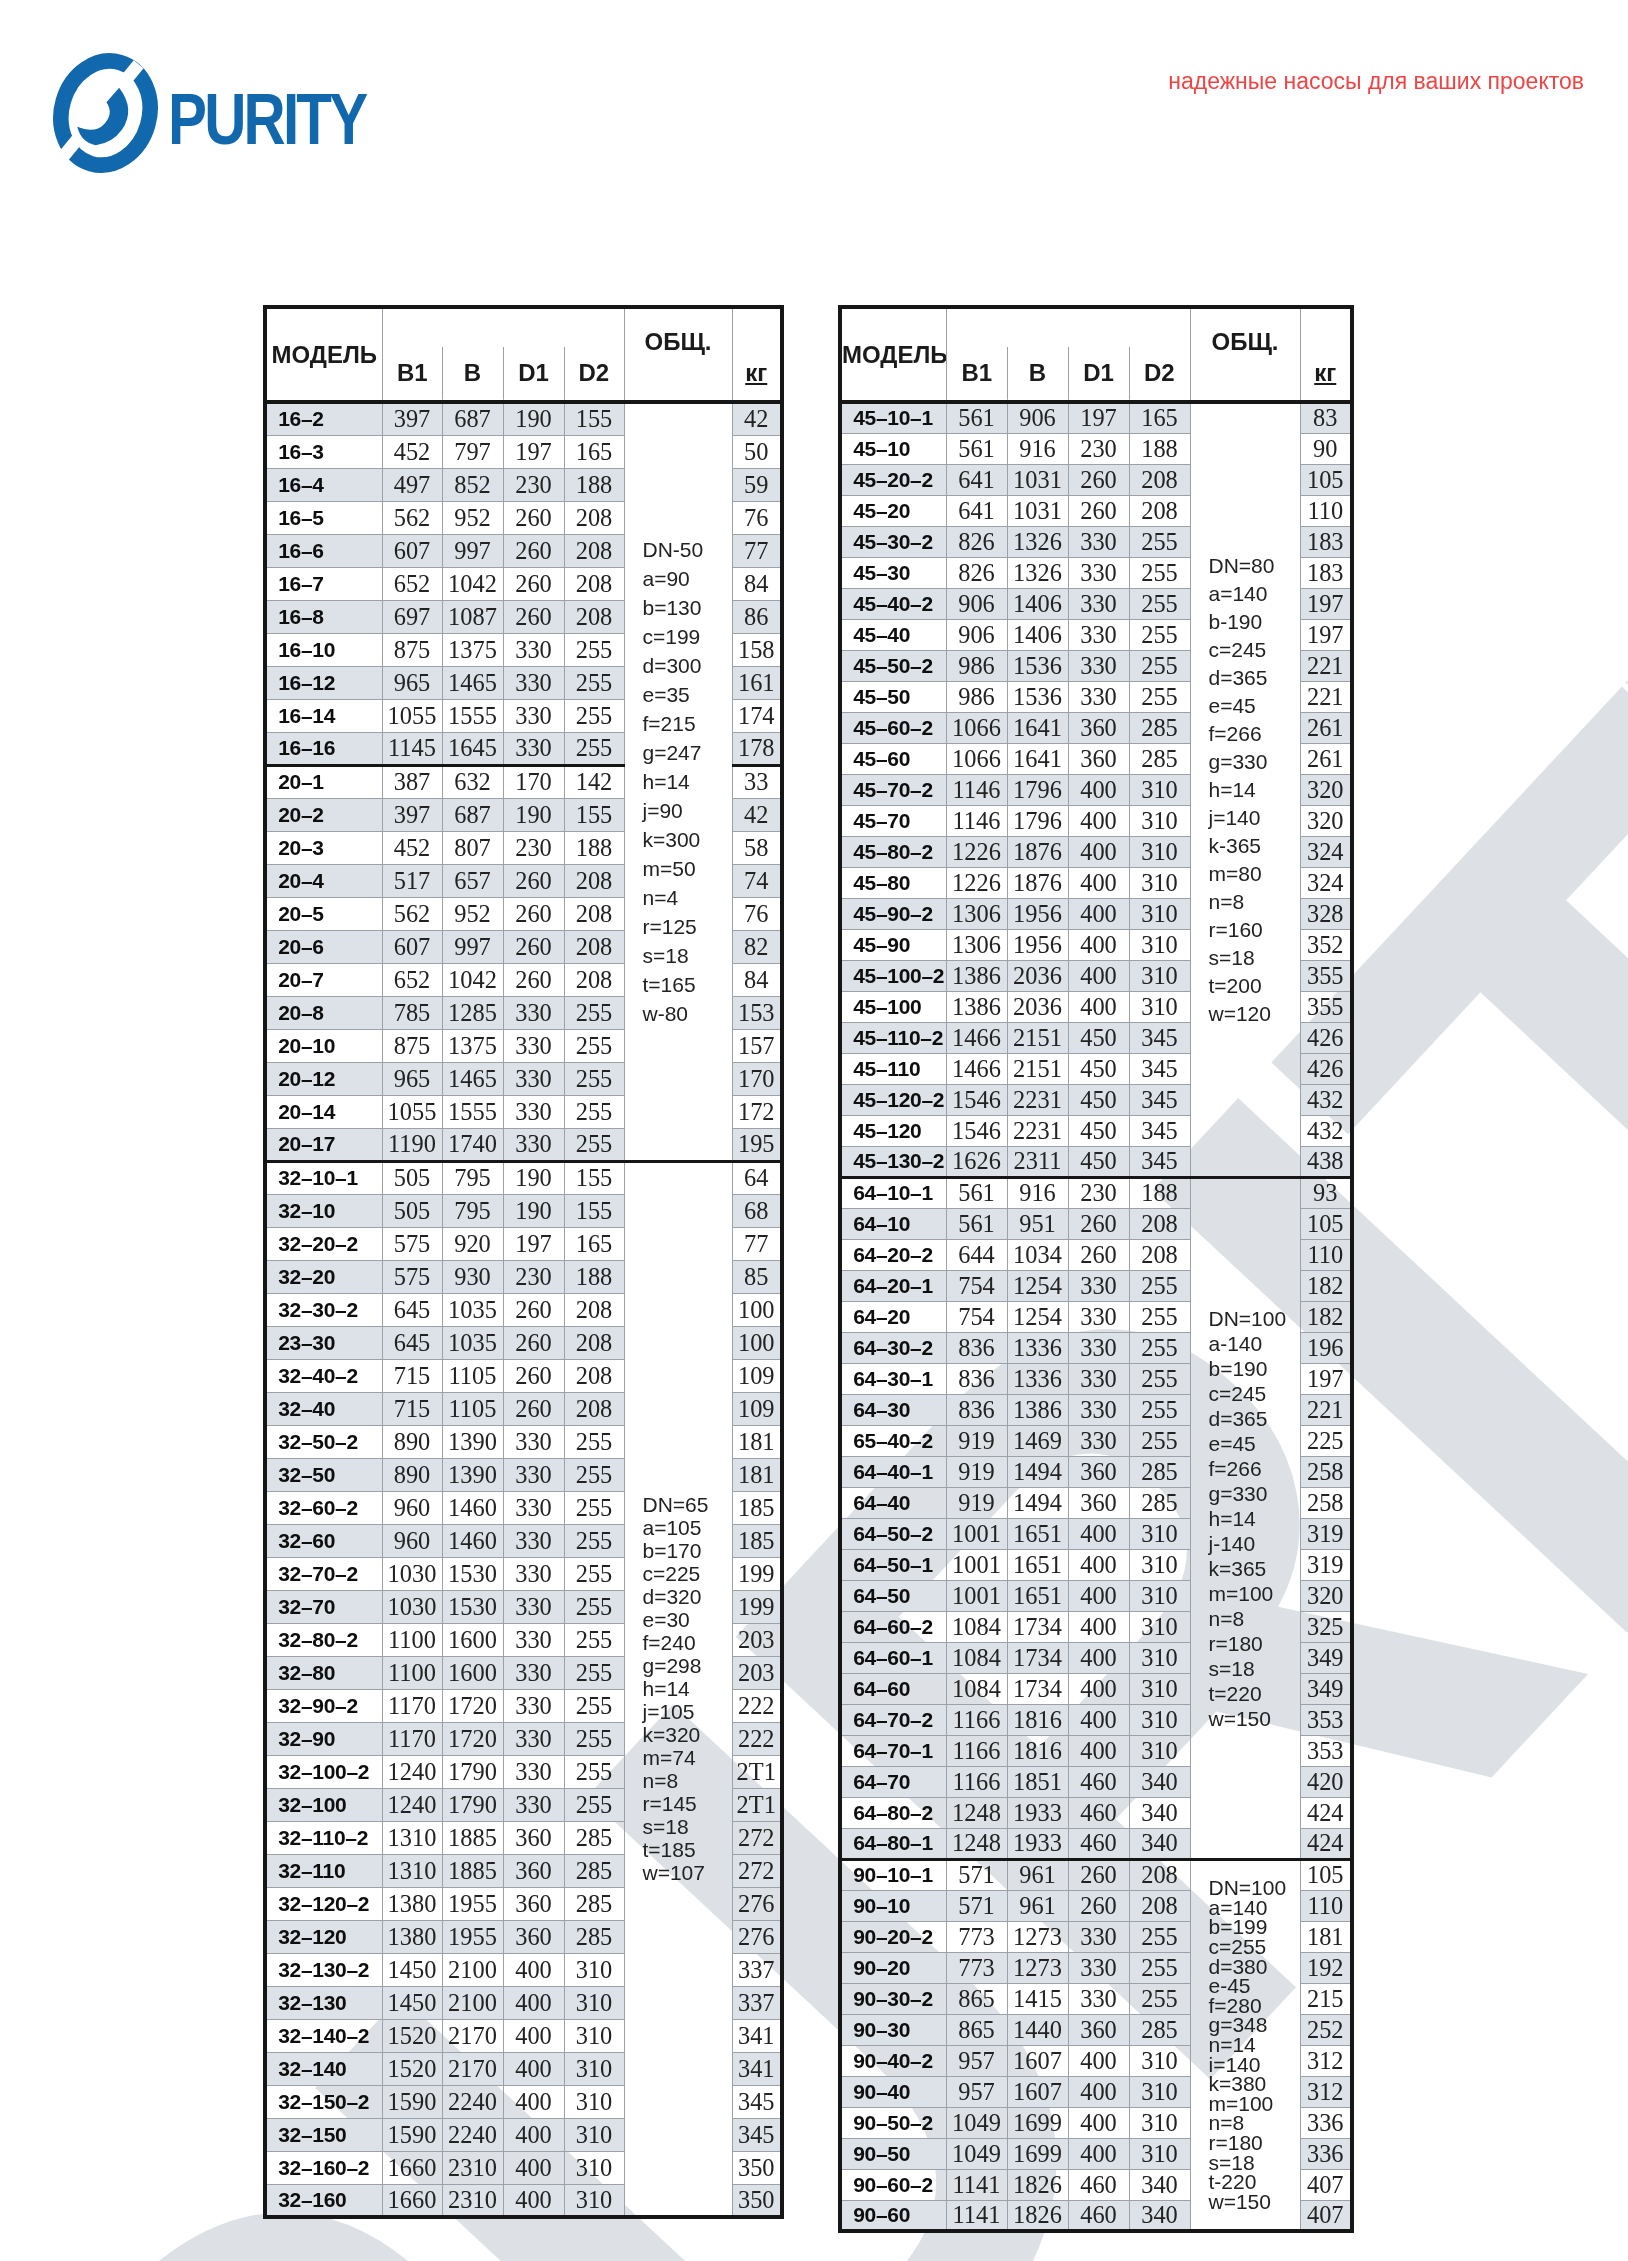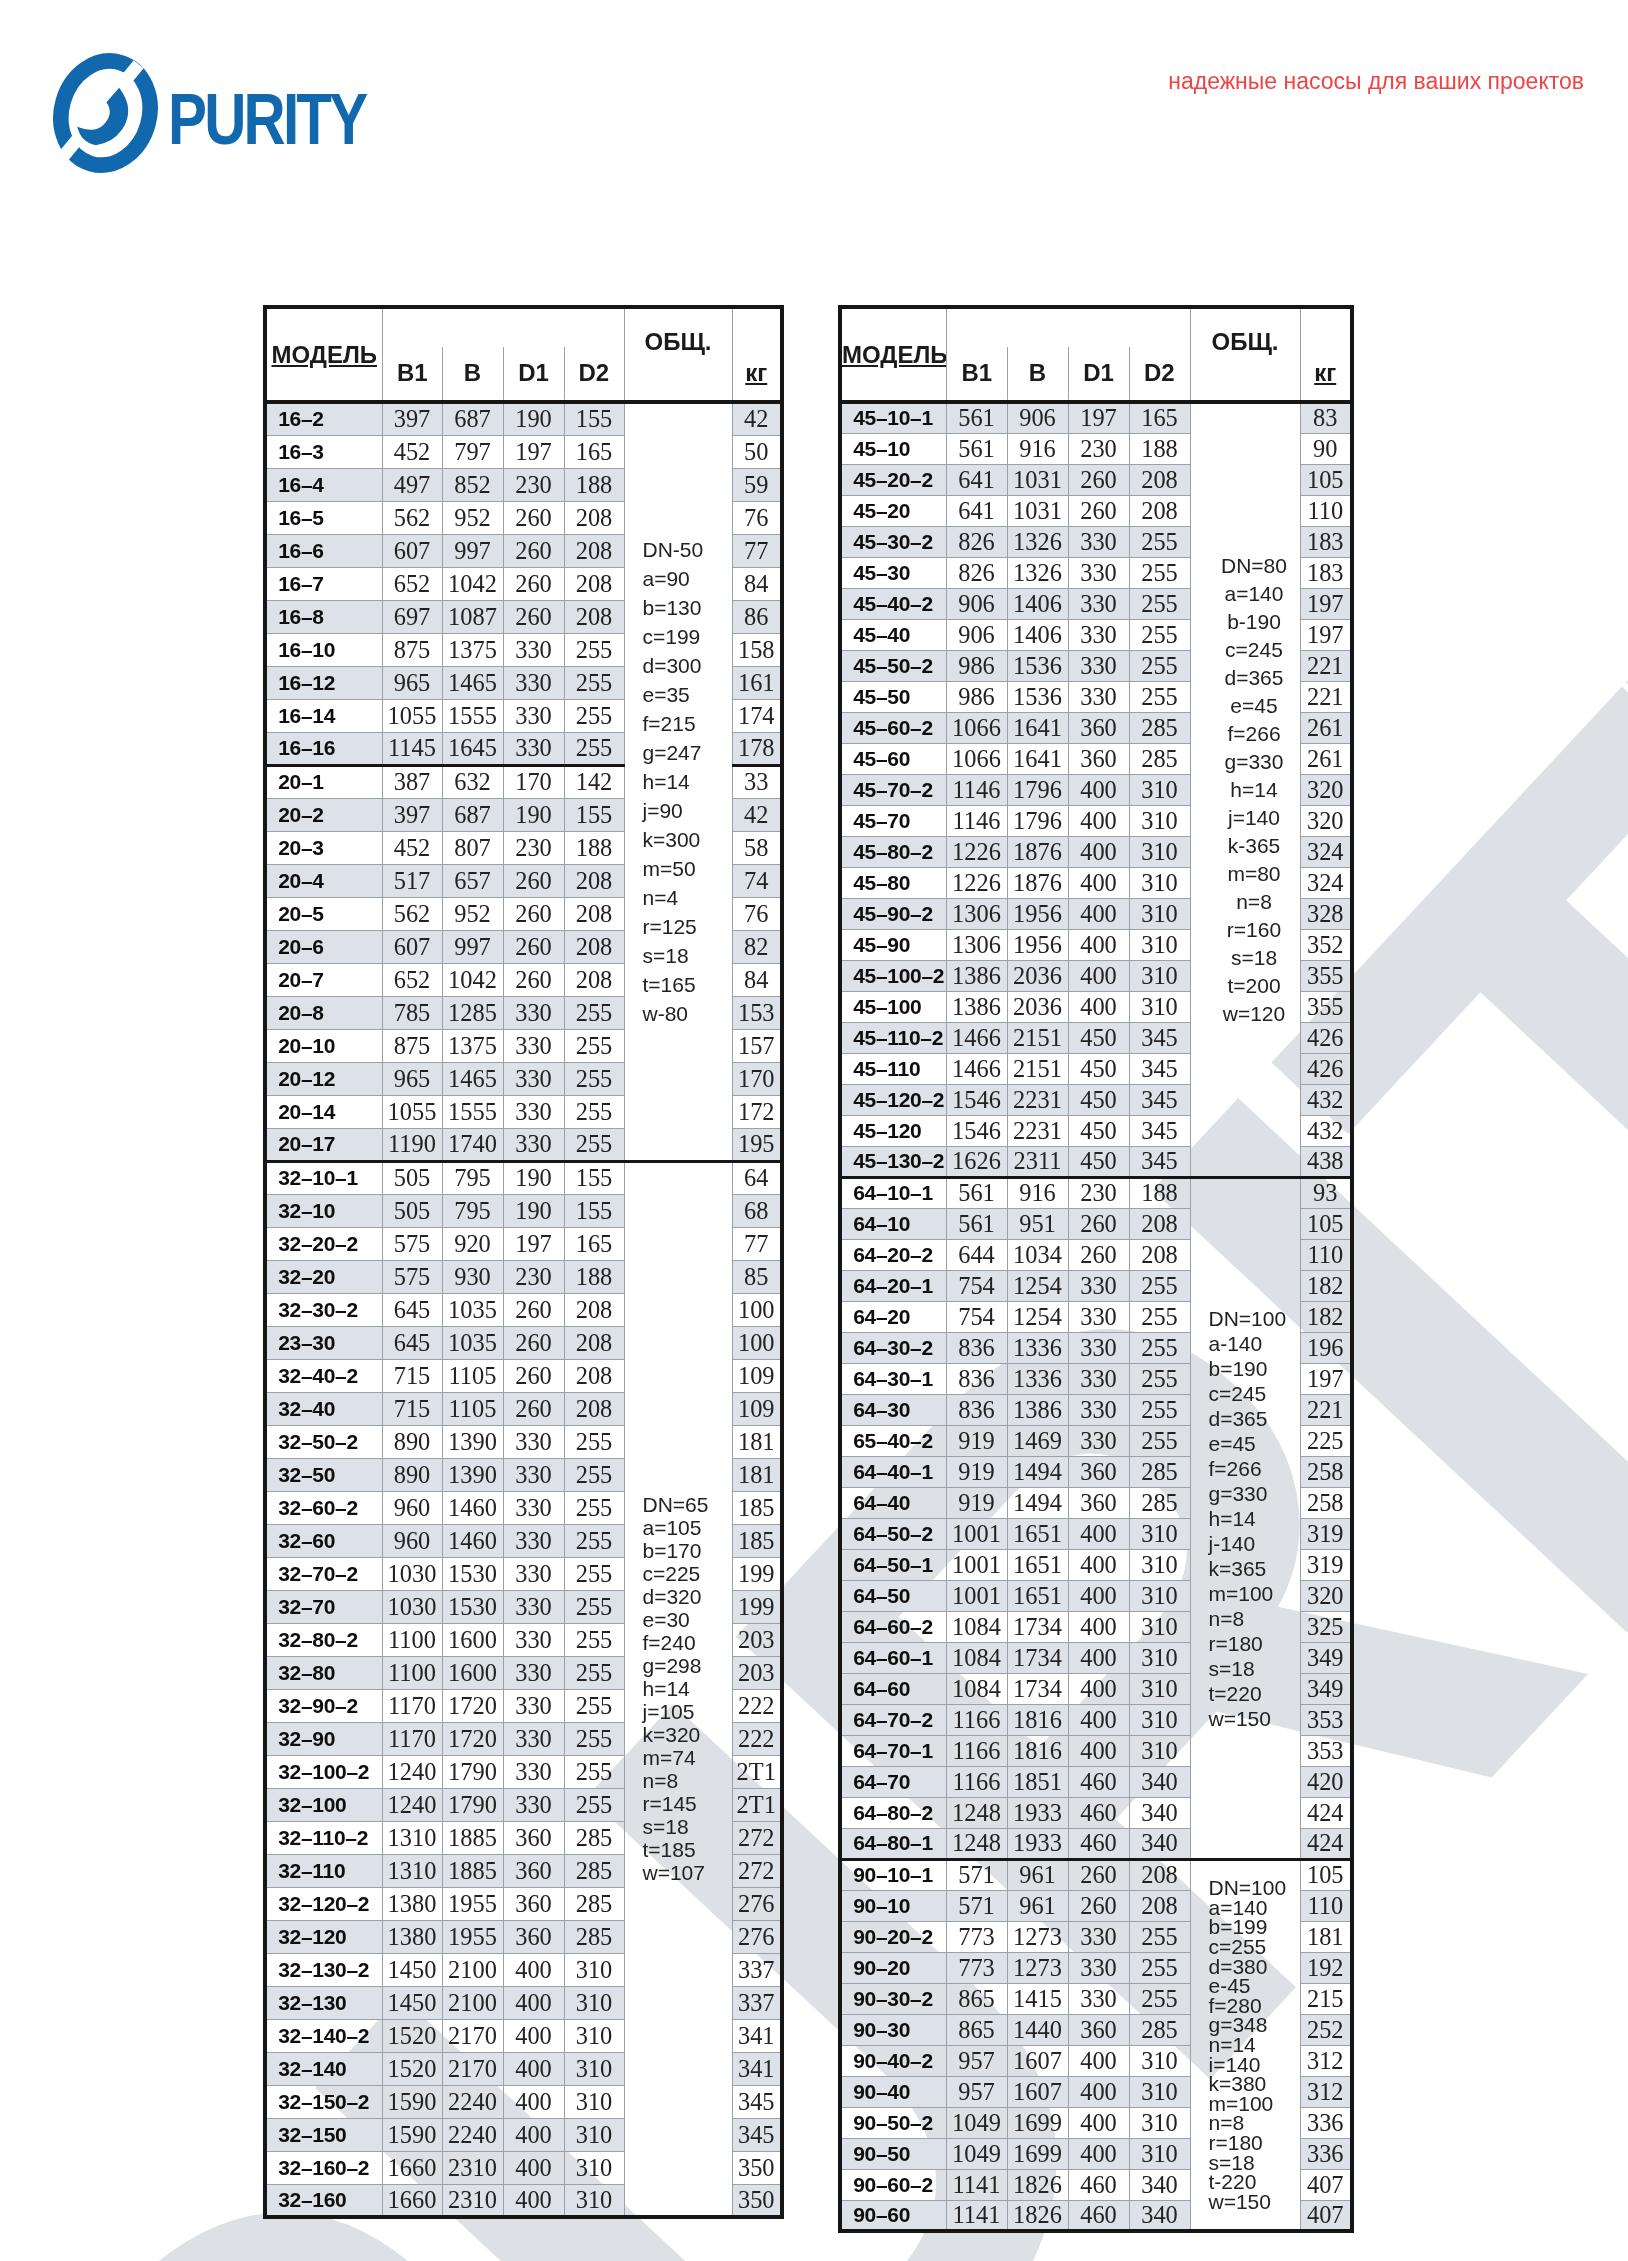--- a/index.html
+++ b/index.html
@@ -36,21 +36,21 @@
   .spec-table thead tr{height:95px;}
   #left-table tbody tr{height:33px;}
   #right-table tbody tr{height:31px;}
   .spec-table th,.spec-table td{
     border:1.4px solid #9aa1a8;padding:0;color:#1b1b1b;overflow:hidden;
   }
   .spec-table thead th{
     border-bottom:4.2px solid #161616;background:transparent;
     font-weight:bold;font-size:24px;text-align:center;
   }
-  th.h-model{vertical-align:middle;text-decoration:underline;}
+  th.h-model{vertical-align:middle;}
   th.h-num{vertical-align:bottom;padding-bottom:12.6px;border-left:none;border-right:none;}
   th.h-num.nb{
     background-image:linear-gradient(#9aa1a8,#9aa1a8);
     background-repeat:no-repeat;background-position:left bottom;background-size:1.4px 58%;
   }
   th.h-obsh{vertical-align:middle;padding-bottom:25px;border-left:1.4px solid #9aa1a8;}
   th.h-kg{vertical-align:bottom;padding-bottom:12.6px;border-left:1.4px solid #9aa1a8;text-decoration:underline;}
   td.model-cell{
     font-weight:bold;font-size:21px;letter-spacing:-0.3px;text-align:left;
     padding-left:11.2px;color:#0e0e0e;
@@ -63,21 +63,21 @@
   tr.shade td.spec-cell{background:transparent;}
   td.spec-cell{
     background:transparent;vertical-align:middle;text-align:left;
     font-size:21px;color:#222;
   }
   .spec-lines{padding-left:18px;}
   .spec-line{white-space:nowrap;}
   
   .lsec0 .spec-line{line-height:29px;}
   .lsec1 .spec-line{line-height:23px;}
-  .rsec0 .spec-line{line-height:28px;text-align:center;}
+  .rsec0 .spec-line{line-height:28px;}
   .rsec1 .spec-line{line-height:25px;}
   .rsec2 .spec-line{line-height:19.6px;}
   tr.group-start td{border-top:3.5px solid #161616;margin-top:30px;}
   tr.section-start td{border-top:3.5px solid #161616;}
 </style>
 </head>
 <body>
 
 <div class="watermark">PURITY</div>
 

